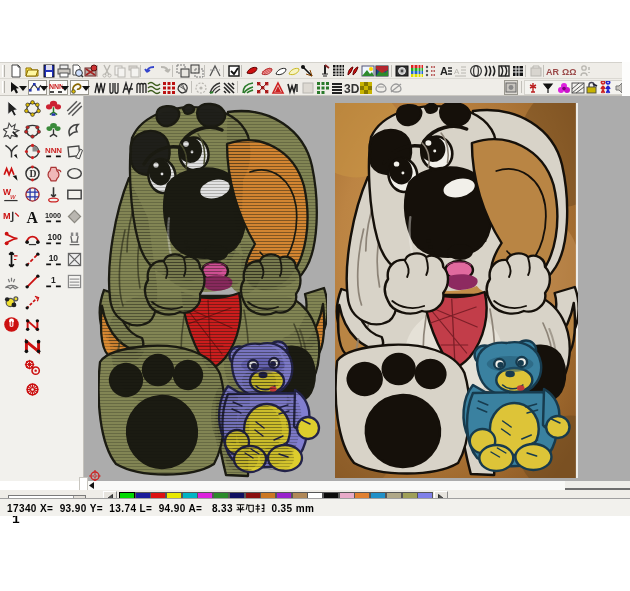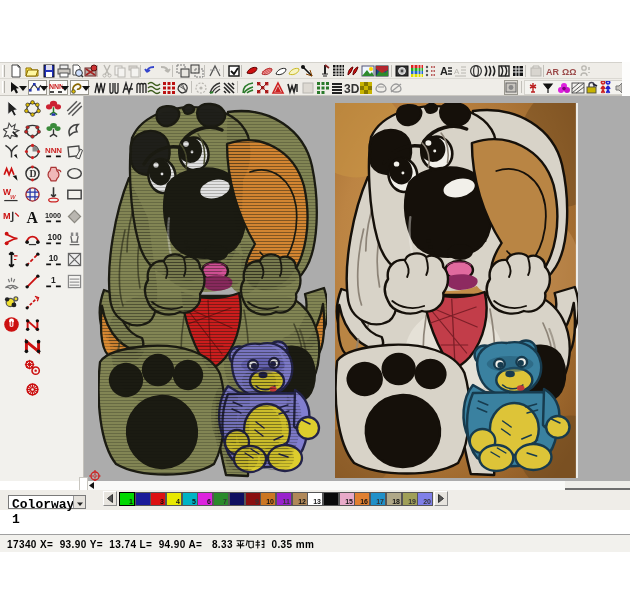--- a/index.html
+++ b/index.html
@@ -9,21 +9,21 @@
 #app{position:absolute;left:0;top:62px;width:630px;height:466px;}
 #tb1{position:absolute;left:0;top:0;width:630px;height:17px;background:#efede8;border-top:1px solid #d4d2cc;border-bottom:1px solid #dbd9d3;}
 #tb2{position:absolute;left:0;top:17px;width:630px;height:17px;background:#efede8;border-bottom:1px solid #c9c7c1;}
 .sep{position:absolute;top:2px;width:1px;height:12px;background:#c2c0ba;}
 .grip{position:absolute;top:2px;left:2px;width:3px;height:12px;border-left:1px solid #fff;border-right:1px solid #b5b3ad;}
 #panel{position:absolute;left:0;top:34px;width:84px;height:385px;background:#f2f1ed;border-right:1px solid #c4c2bc;}
 .pic{position:absolute;}
 #canvas{position:absolute;left:84px;top:34px;width:546px;height:385px;background:#acacac;overflow:hidden;}
 #hscroll{position:absolute;left:84px;top:419px;width:546px;height:9px;background:#fafaf8;}
 #palrow{position:absolute;left:0;top:428px;width:630px;height:20px;background:#efede8;}
-#status{position:absolute;left:0;top:472px;width:630px;height:18px;background:#f2f1ed;border-top:1px solid #a0a0a0;
+#status{position:absolute;left:0;top:436px;width:630px;height:18px;background:#f2f1ed;border-top:1px solid #a0a0a0;
  font-weight:bold;font-size:10px;letter-spacing:0.4px;color:#000;white-space:pre;padding-left:48px;}
 .btn{position:absolute;background:#e7e4de;border:1px solid;border-color:#fff #8a8a8a #8a8a8a #fff;}
 </style>
 </head>
 <body>
 <div id="app">
  <div id="tb1">
       <div class="grip"></div>
       <svg class="abs" style="left:9px;top:1px" width="14" height="14" viewBox="0 0 14 14">
         <path d="M3,1h6l2,2v10H3Z" fill="#fff" stroke="#444" stroke-width="1"></path>

